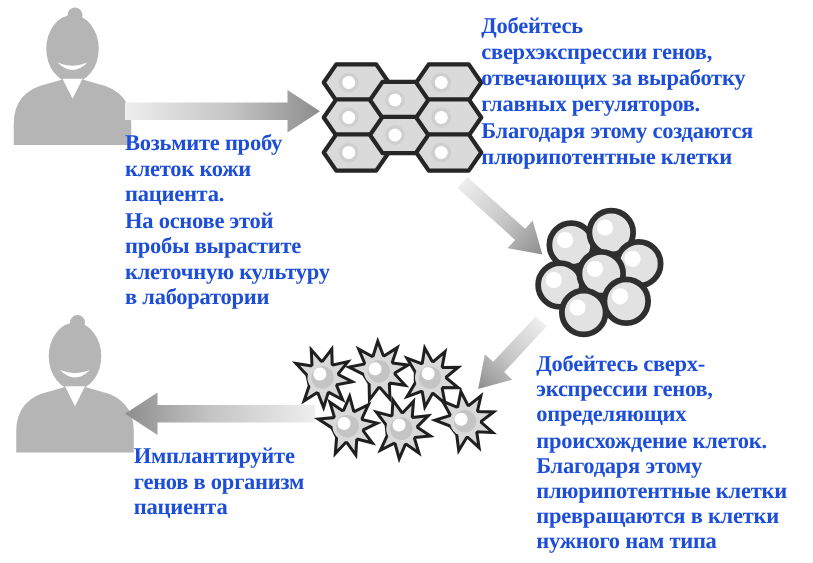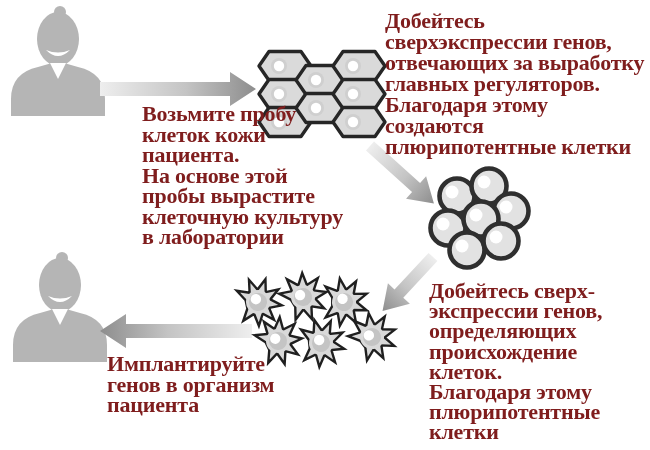--- a/index.html
+++ b/index.html
@@ -2,24 +2,24 @@
 <html><head>
 <meta charset="utf-8">
 <style>
   html,body{margin:0;padding:0;background:#fff;}
   .canvas{
     position:relative;width:650px;height:450px;background:#ffffff;overflow:hidden;
     font-family:"Liberation Serif","DejaVu Serif",serif;
   }
   .layer{position:absolute;left:0;top:0;}
   .txt{
-    position:absolute;white-space:pre-line;color:#7f1d1d;font-weight:bold;
-    font-size:22px;letter-spacing:-0.2px;
+    position:absolute;white-space:pre-line;color:#1d4ed8;font-weight:bold;
+    font-size:18px;letter-spacing:-0.2px;
   }
-  .txt.step1{left:100px;top:104px;line-height:20.5px;margin-left:42px;}
+  .txt.step1{left:100px;top:104px;line-height:20.5px;}
   .txt.step2{left:385px;top:10px;line-height:21px;}
   .txt.step3{left:429px;top:281px;line-height:20.2px;}
   .txt.step4{left:107px;top:354px;line-height:20.5px;}
 </style>
 </head>
 <body>
 
 <div class="canvas">
 
   <svg class="layer" width="650" height="450" viewBox="0 0 650 450">

